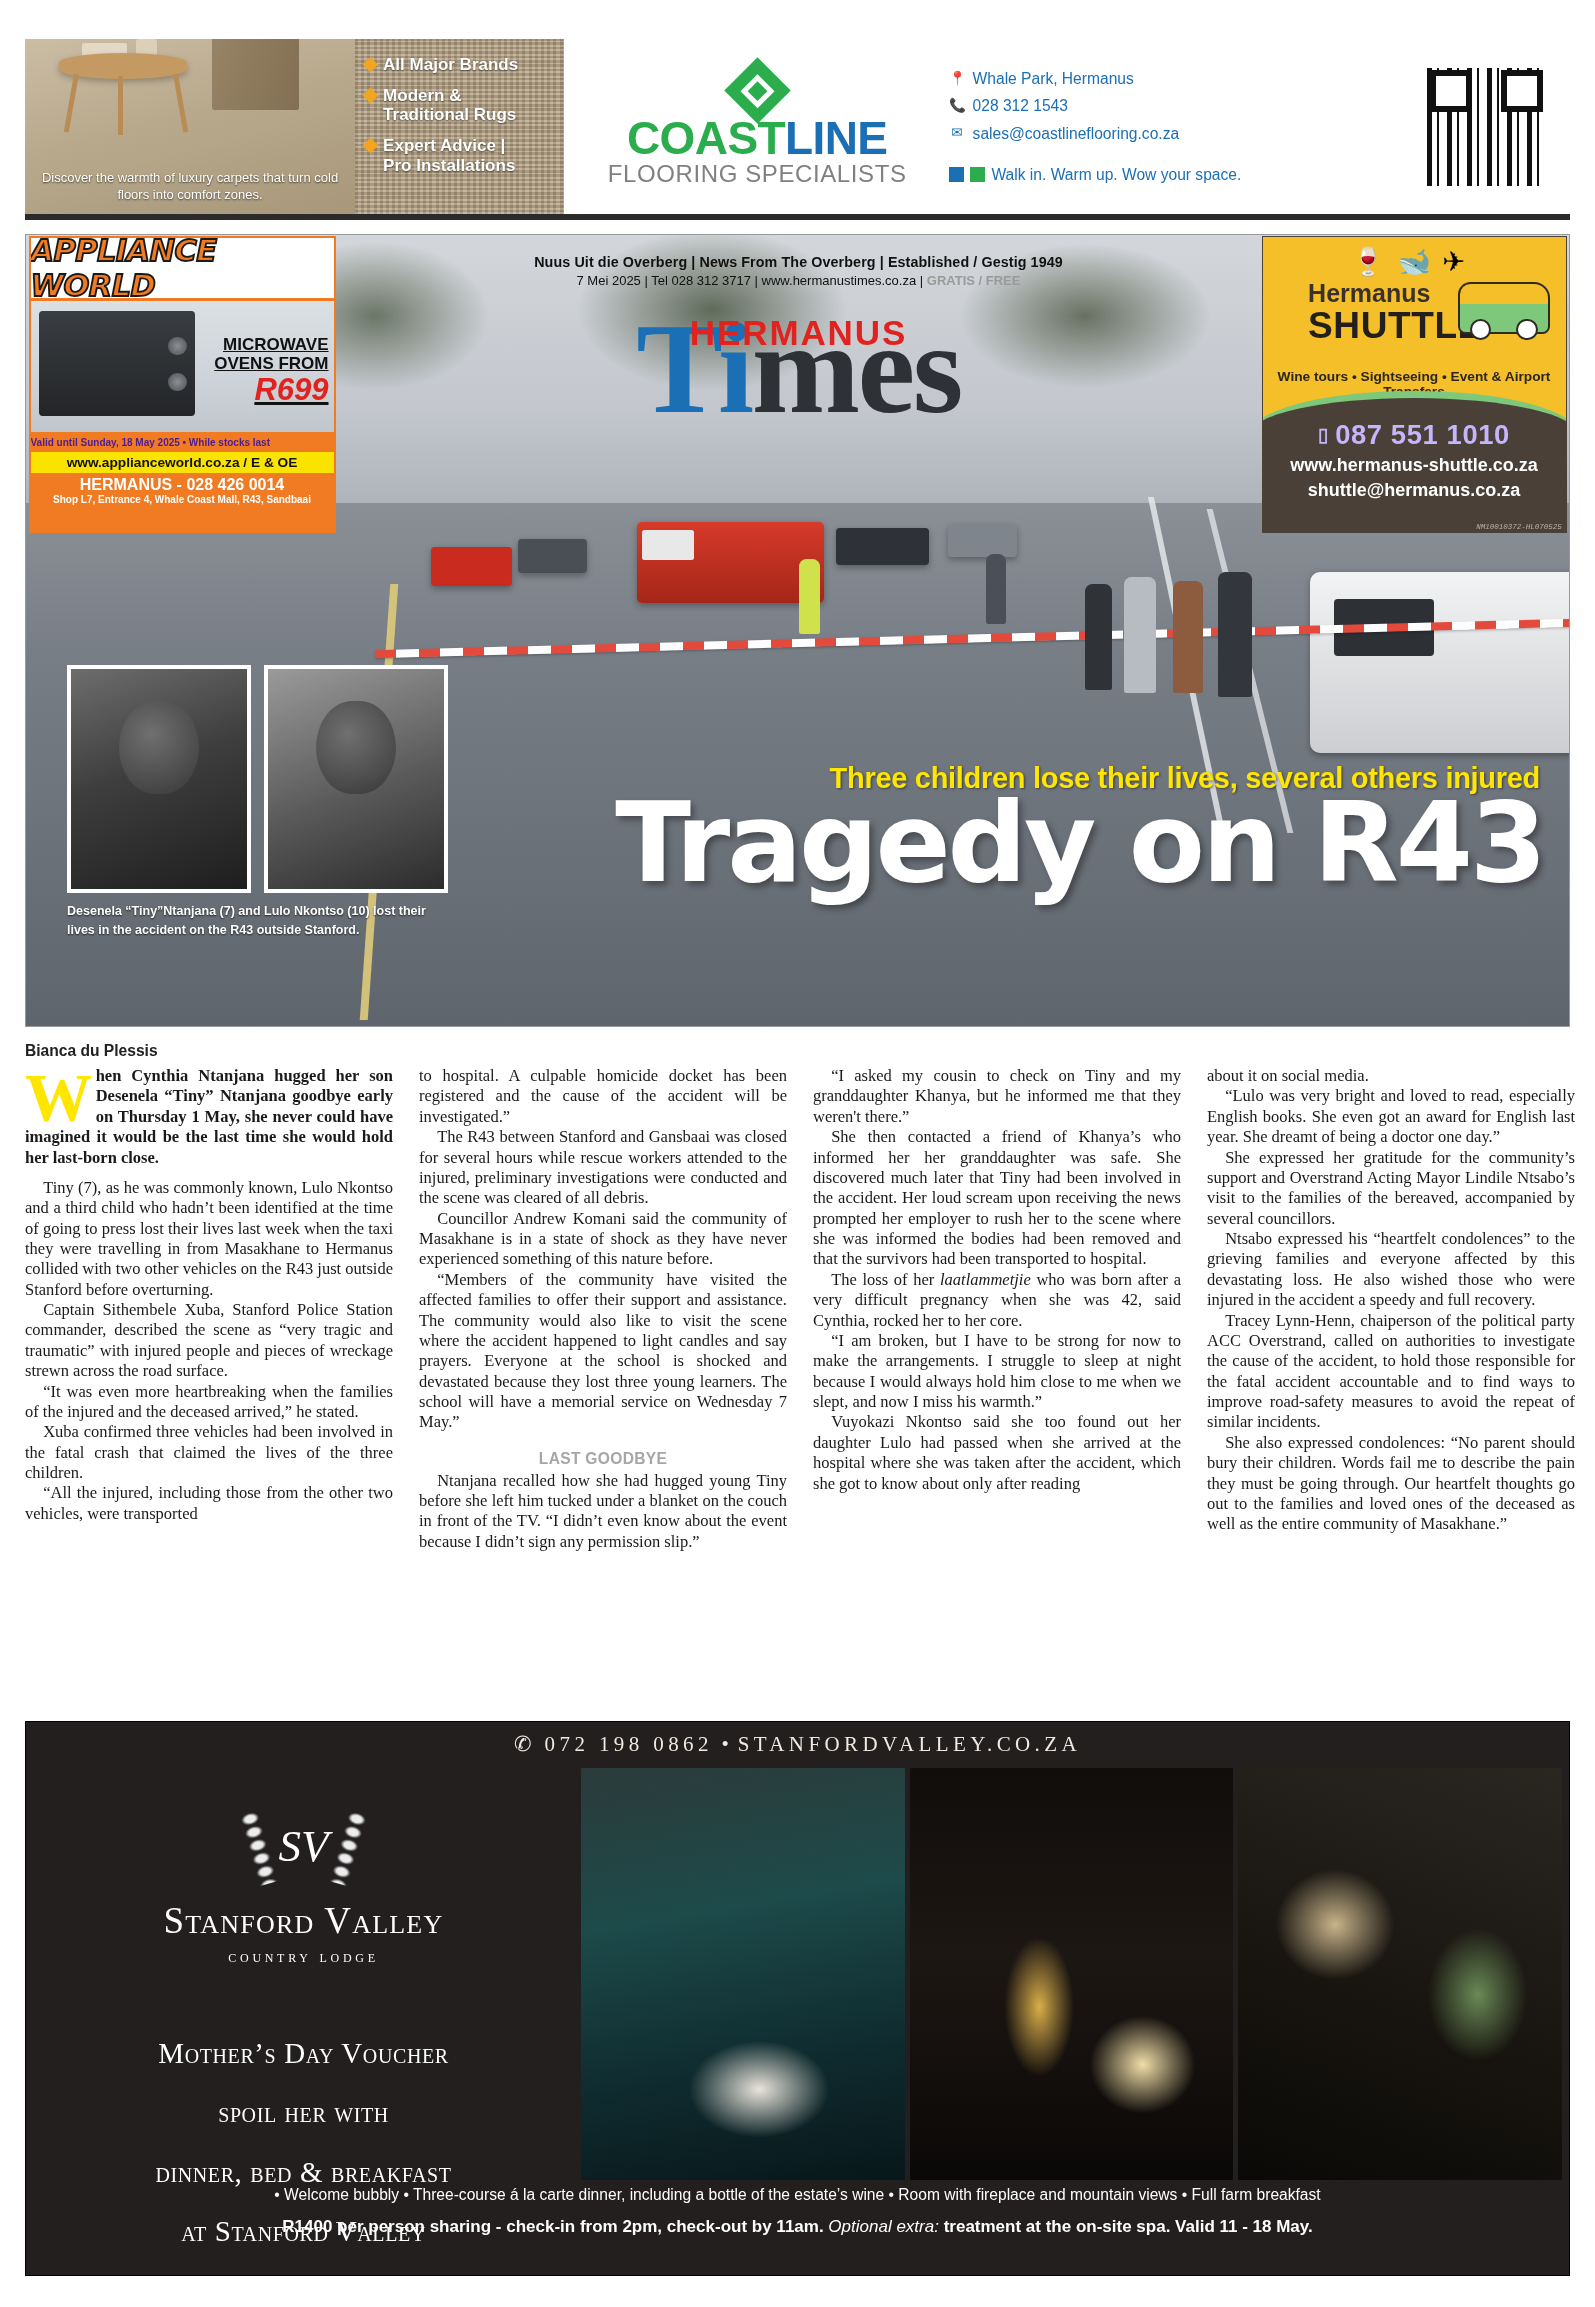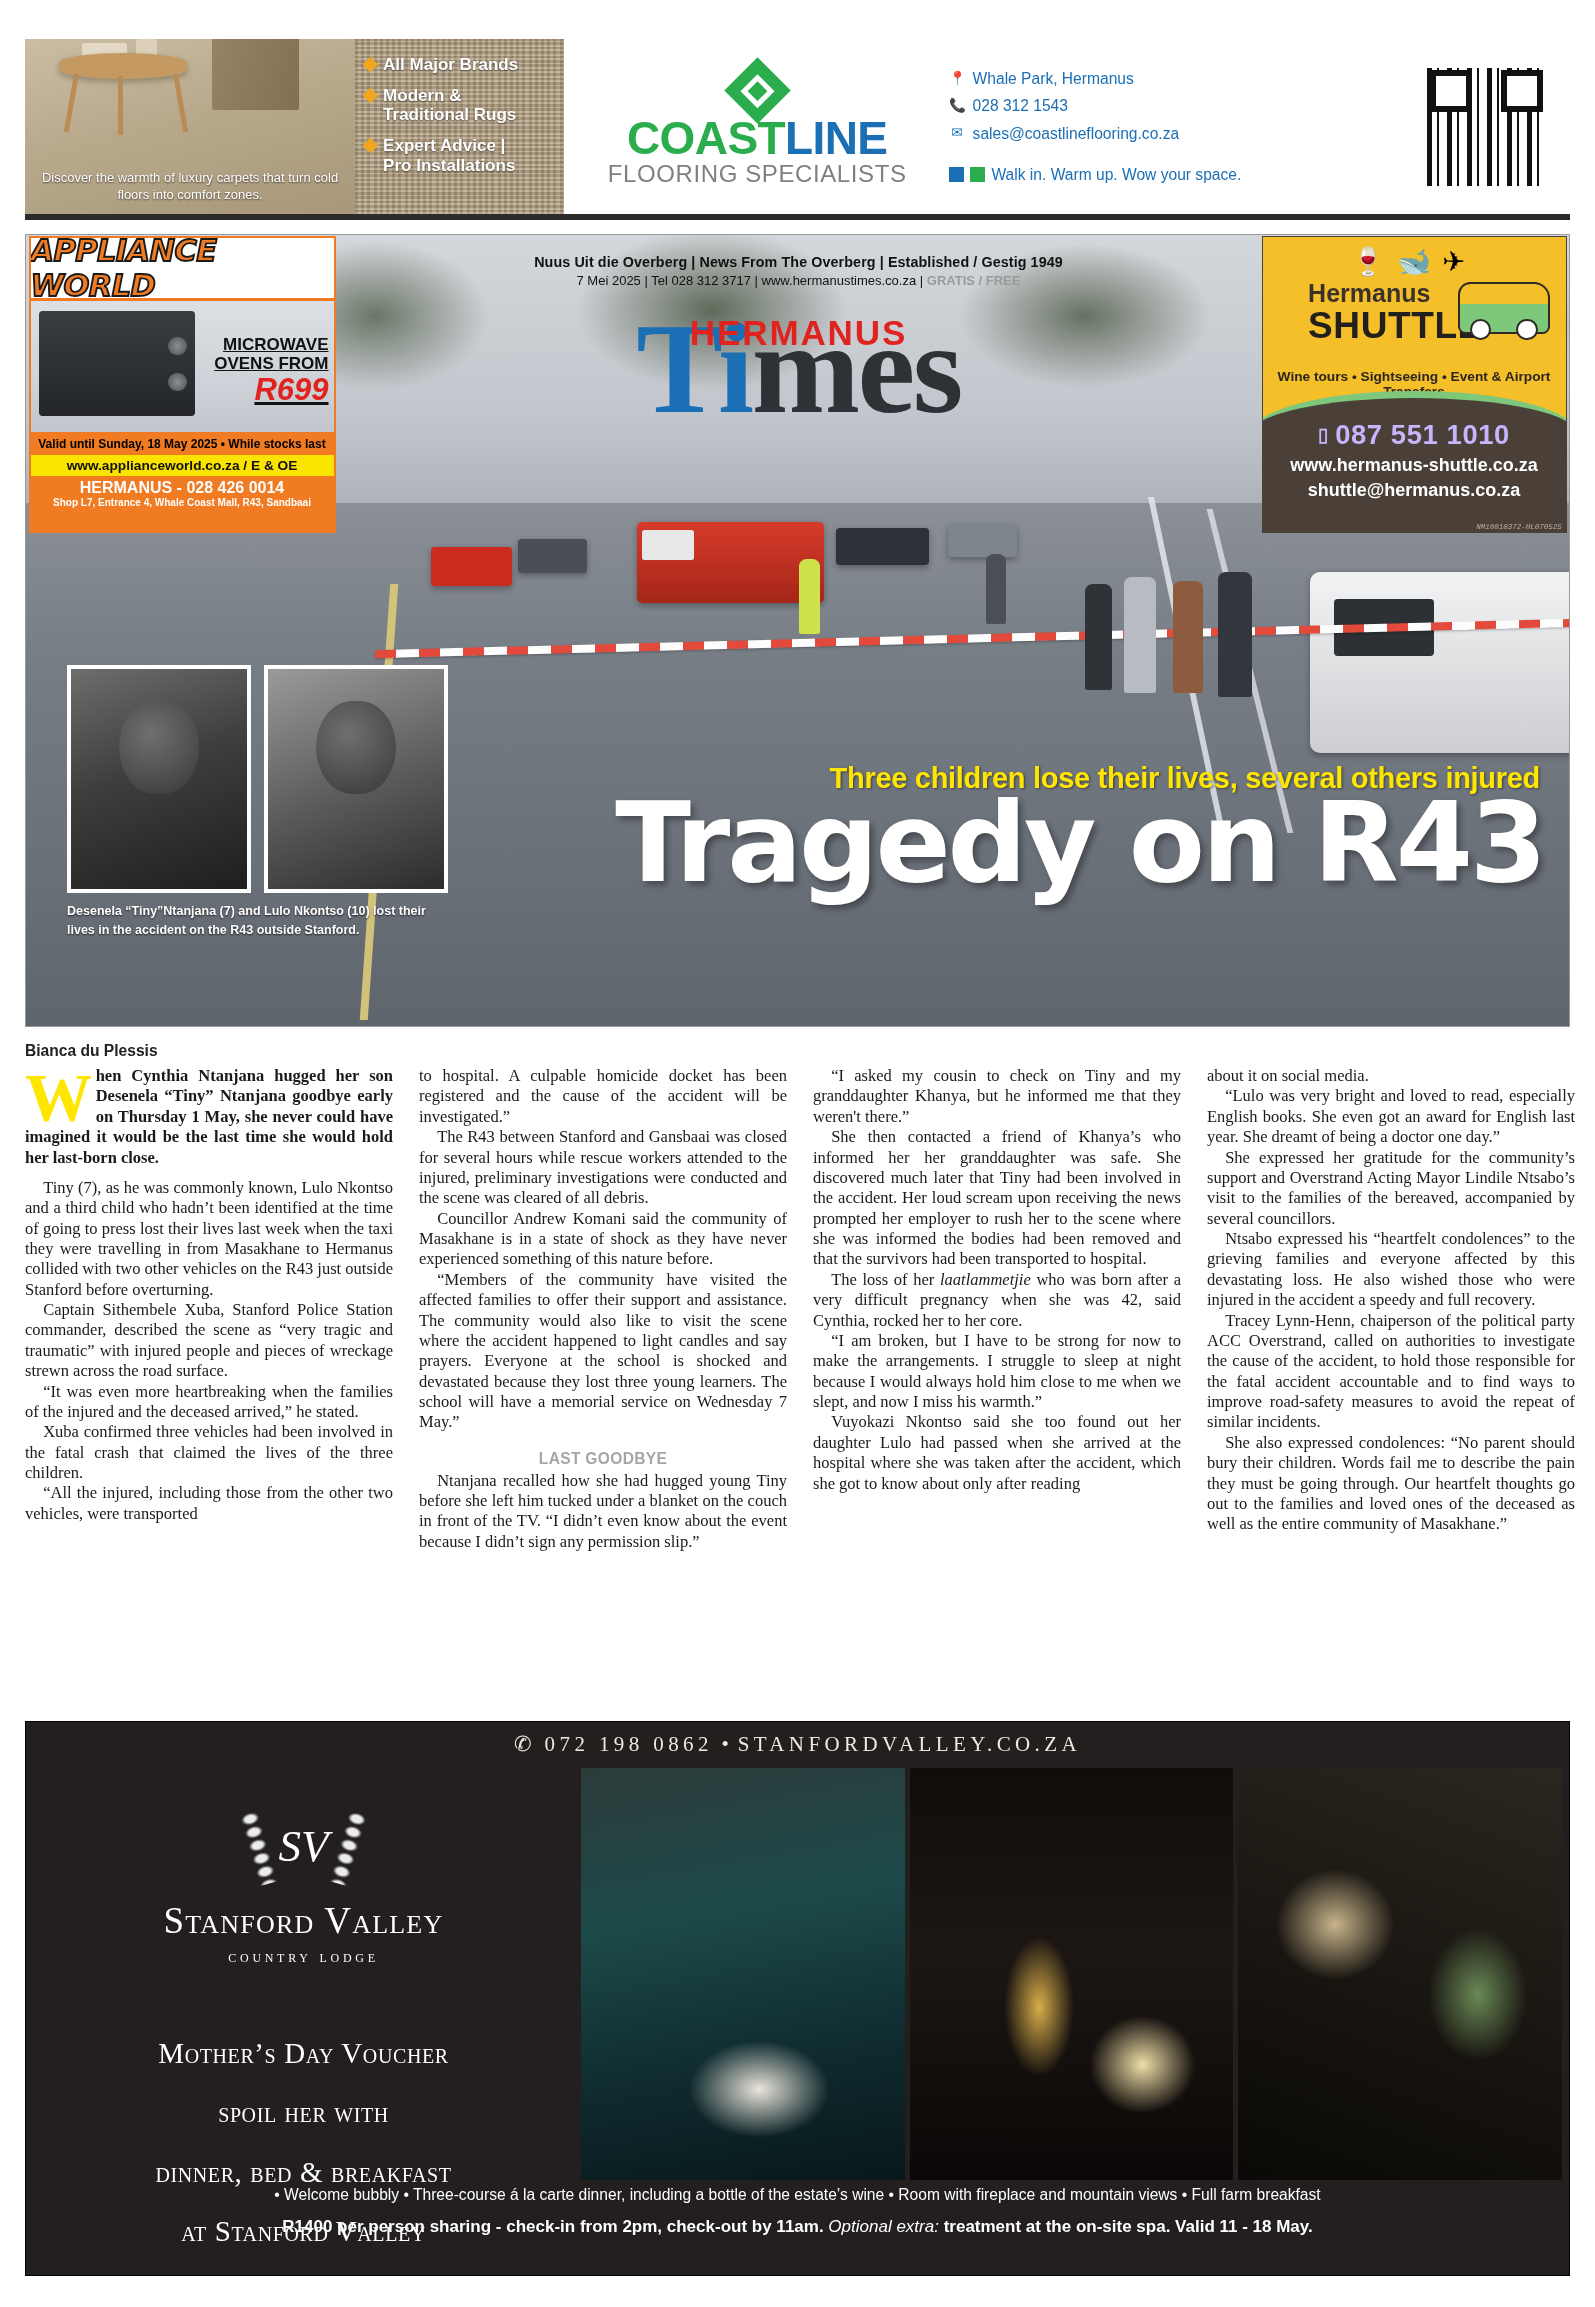--- a/index.html
+++ b/index.html
@@ -212,21 +212,21 @@
     background: radial-gradient(circle,#8c9095,#4a4d52);
   }
   .aw-mw .k1 { top: 26px; }
   .aw-mw .k2 { top: 62px; }
   .aw-pricetxt {
     position: absolute; right: 5px; top: 34px; width: 131px; text-align: right;
     font-size: 17px; font-weight: 900; color: #111; line-height: 1.12; text-decoration: underline;
   }
   .aw-price { font-size: 31px; font-weight: 900; color: #e0231f; font-style: italic; }
   .aw-valid {
-    text-align: center; color: #000000; font-weight: bold; font-size: 12px; padding: 5.6px 0 3.7px;
+    color: #4c1d95; font-weight: bold; font-size: 10px; padding: 5.6px 0 3.7px;
   }
   .aw-yellow {
     background: #fbe300; text-align: center; font-weight: 900; color: #111;
     font-size: 13.7px; padding: 3.1px 0;
   }
   .aw-tel { text-align: center; color: #fff; font-weight: 900; font-size: 16px; padding-top: 3.1px; }
   .aw-addr { text-align: center; color: #fff; font-weight: bold; font-size: 10px; padding-bottom: 2.5px; }
 
   
   .masthead {

